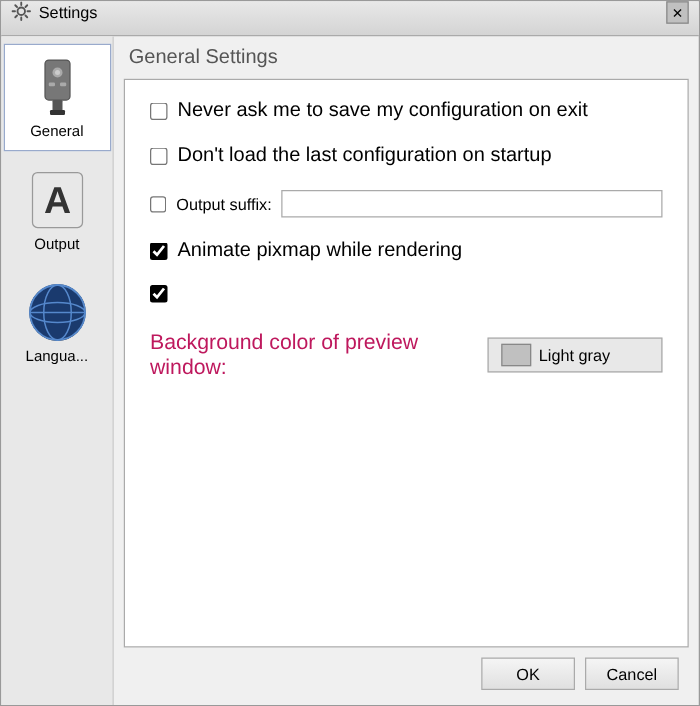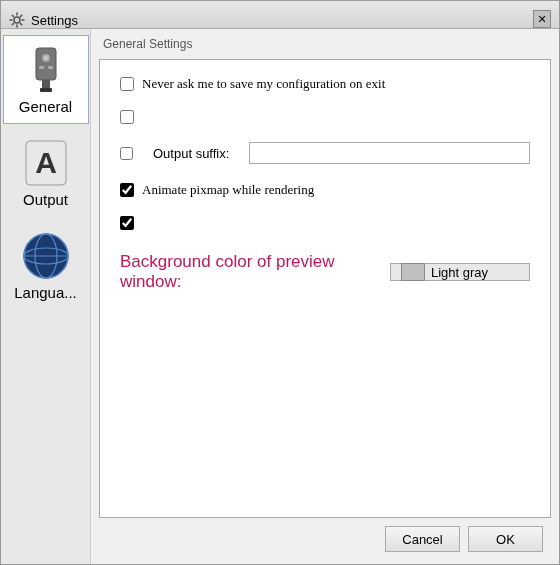--- a/index.html
+++ b/index.html
@@ -20,21 +20,21 @@
       border: 1px solid #999;
       display: flex;
       flex-direction: column;
     }
 
     .titlebar {
       background: linear-gradient(to bottom, #e8e8e8, #d4d4d4);
       border-bottom: 1px solid #aaa;
       height: 28px;
       display: flex;
-      align-items: flex-end;
+      align-items: flex-start;
       padding: 0 8px;
       justify-content: space-between;
     }
 
     .titlebar-left {
       display: flex;
       align-items: center;
       gap: 6px;
     }
 
@@ -96,36 +96,36 @@
     .sidebar-icon {
       width: 52px;
       height: 52px;
       display: flex;
       align-items: center;
       justify-content: center;
       font-size: 28px;
     }
 
     .sidebar-label {
-      font-size: 15px;
+      font-size: 12px;
       color: #000;
       text-align: center;
       margin-top: 2px;
     }
 
     
     .main-content {
       flex: 1;
       display: flex;
       flex-direction: column;
       padding: 8px;
     }
 
     .panel-header {
-      font-size: 12px;
+      font-size: 16px;
       font-weight: normal;
       color: #555;
       margin-bottom: 8px;
       padding-left: 4px;
     }
 
     .settings-panel {
       flex: 1;
       background: #ffffff;
       border: 1px solid #aaa;
@@ -143,30 +143,29 @@
 
     .setting-row input[type="checkbox"] {
       width: 14px;
       height: 14px;
       accent-color: #000;
       cursor: pointer;
       flex-shrink: 0;
     }
 
     .setting-row label {
-      font-size: 13px;
-      color: #000;
-      cursor: pointer;
-      font-family: Liberation Serif, serif;
+      font-size: 16px;
+      color: #000;
+      cursor: pointer;
     }
 
     .output-suffix-row {
       display: flex;
       align-items: center;
-      gap: 20px;
+      gap: 8px;
     }
 
     .output-suffix-input {
       flex: 1;
       height: 22px;
       background: #fff;
       border: 1px solid #aaa;
       padding: 2px 4px;
       font-size: 13px;
     }
@@ -184,21 +183,21 @@
     }
 
     .bg-color-swatch {
       display: flex;
       align-items: center;
       gap: 6px;
       background: #e8e8e8;
       border: 1px solid #aaa;
       padding: 2px 10px;
       min-width: 140px;
-      height: 18px;
+      height: 28px;
       text-align: right;
     }
 
     .color-box {
       width: 24px;
       height: 18px;
       background: #d0d0d0;
       border: 1px solid #888;
     }
 
@@ -315,20 +314,21 @@
 
       <div class="settings-panel">
 
         <div class="setting-row">
           <input type="checkbox" id="never-ask" style="">
           <label for="never-ask">Never ask me to save my configuration on exit</label>
         </div>
 
         <div class="setting-row">
           <input type="checkbox" id="dont-load" style="">
+          <label for="dont-load">Don't load the last configuration on startup</label>
         </div>
 
         <div class="output-suffix-row">
           <input type="checkbox" id="output-suffix" style="">
           <label for="output-suffix">Output suffix:</label>
           <input type="text" class="output-suffix-input" value="" style="">
         </div>
 
         <div class="setting-row">
           <input type="checkbox" id="animate-pixmap" checked="" style="">
@@ -342,18 +342,18 @@
         <div class="bg-color-row">
           <span class="bg-color-label">Background color of preview window:</span>
           <div class="bg-color-swatch">
             <div class="color-box" style="background: rgb(192, 192, 192);"></div>
             <span class="color-name">Light gray</span>
           </div>
         </div>
       </div>
 
       <div class="button-row">
+        <button class="btn">OK</button>
         <button class="btn">Cancel</button>
-        <button class="btn">OK</button>
       </div>
     </div>
   </div>
 </div>
 
 </body></html>

